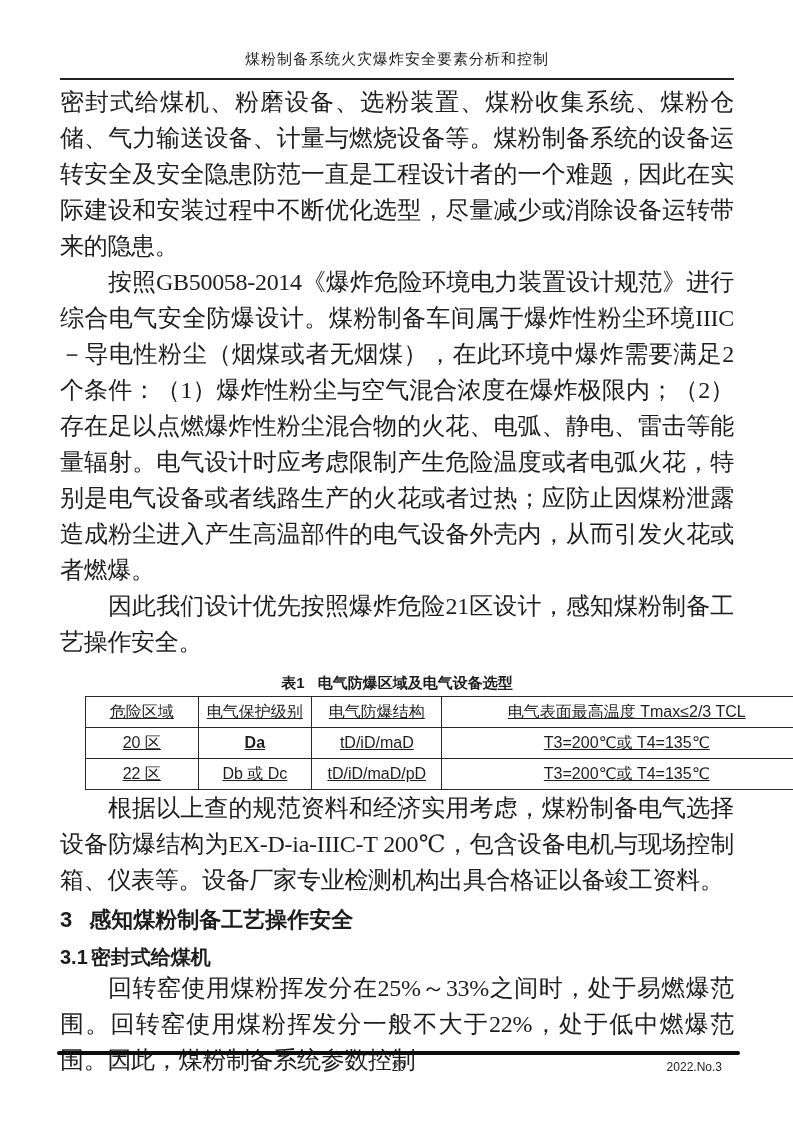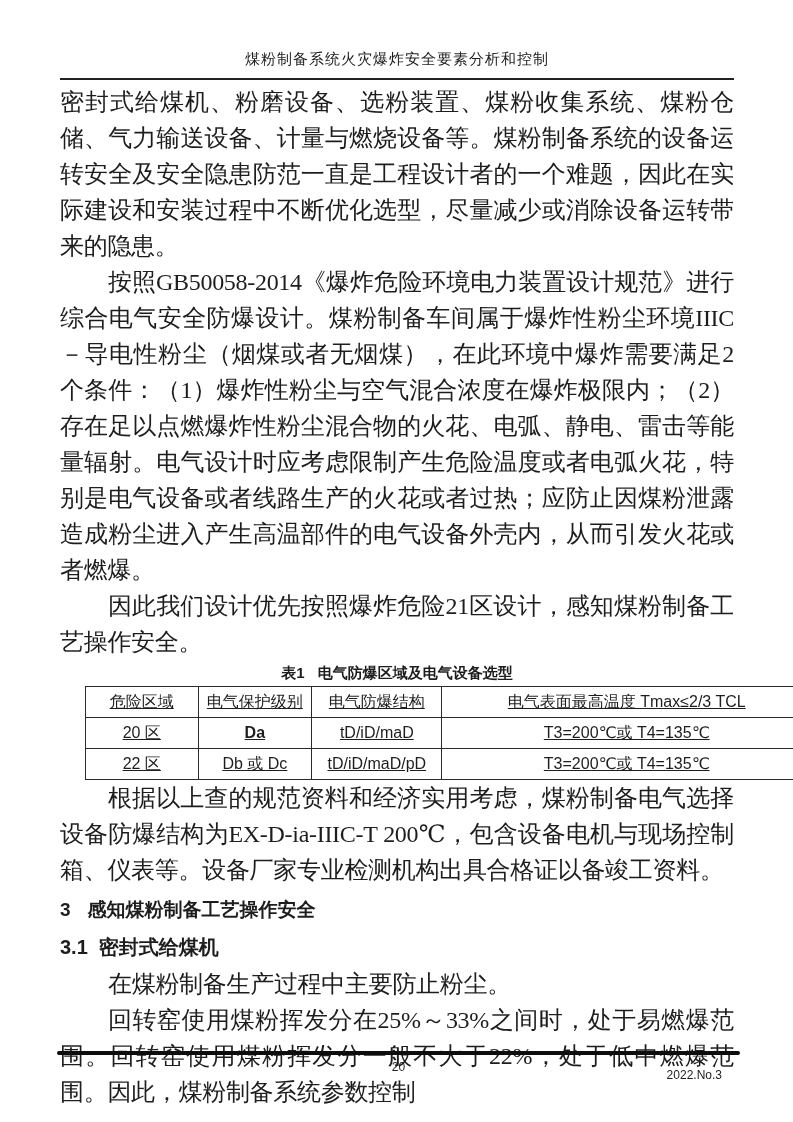--- a/index.html
+++ b/index.html
@@ -14,58 +14,58 @@
     font-family:"Liberation Serif","DejaVu Serif",serif;
   }
   .header-rule{margin-top:10px;border-top:2px solid #232323;height:0;}
   main{margin-top:4px;}
   .body-p{
     margin:0;font-size:24px;line-height:36px;text-align:justify;
     text-indent:2em;letter-spacing:-0.3px;
   }
   .body-p.no-indent{text-indent:0;}
   .table-caption{
-    margin:3px 0 0;text-align:center;font-size:15px;font-weight:bold;
+    margin:13px 0 0;text-align:center;font-size:15px;font-weight:bold;
     line-height:20px;font-family:"Liberation Sans","DejaVu Sans",sans-serif;
   }
   .table-caption .cap-label{margin-right:13px;}
   table.spec{
     margin:3px 0 0 25px;border-collapse:collapse;width:727px;
     font-family:"Liberation Sans","DejaVu Sans",sans-serif;
     text-decoration:underline;
   }
   table.spec th,table.spec td{
     border:1.6px solid #2a2a2a;text-align:center;vertical-align:middle;
     font-size:16px;font-weight:normal;height:30px;padding:0 4px;
   }
   table.spec td.bold{font-weight:bold;}
   .h-sec{
-    margin:7px 0 0;font-size:19px;line-height:30px;font-weight:bold;
+    margin:7px 0 0;font-size:22px;line-height:30px;font-weight:bold;
     font-family:"Liberation Sans","DejaVu Sans",sans-serif;
   }
   .h-sec .h-num{margin-right:17px;}
   .h-sub{
     margin:9px 0 0;font-size:20px;line-height:26px;font-weight:bold;
     font-family:"Liberation Sans","DejaVu Sans",sans-serif;
   }
-  .h-sub .h-num{margin-right:11px;}
+  .h-sub .h-num{margin-right:3px;}
   .after-table{}
   .after-hsub{margin-top:6px;}
   .footer-rule{
     position:absolute;left:57px;top:1051px;width:683px;height:4px;
     background:#0d0d0d;border-radius:2px;
   }
   .footer-row{
     position:absolute;left:57px;top:1060px;width:683px;height:16px;
     font-family:"Liberation Sans","DejaVu Sans",sans-serif;font-size:12px;
   }
   .page-number{
     position:absolute;left:50%;transform:translateX(-50%);top:0;
   }
-  .issue-number{position:absolute;right:18px;top:8px;}
+  .issue-number{position:absolute;right:18px;top:0;}
 </style>
 </head>
 <body>
 
 <div class="page">
   <header>
     <div class="running-title">煤粉制备系统火灾爆炸安全要素分析和控制</div>
     <div class="header-rule"></div>
   </header>
 
@@ -111,21 +111,20 @@
 
     <p class="body-p after-table">根据以上查的规范资料和经济实用考虑，煤粉制备电气选择设备防爆结构为EX-D-ia-IIIC-T 200℃，包含设备电机与现场控制箱、仪表等。设备厂家专业检测机构出具合格证以备竣工资料。</p>
 
     <h2 class="h-sec">
       <span class="h-num">3</span><span>感知煤粉制备工艺操作安全</span>
     </h2>
     <h3 class="h-sub">
       <span class="h-num">3.1</span><span>密封式给煤机</span>
     </h3>
 
-    <p class="body-p after-hsub">在煤粉制备生产过程中主要防止粉尘。</p>
     <p class="body-p">回转窑使用煤粉挥发分在25%～33%之间时，处于易燃爆范围。回转窑使用煤粉挥发分一般不大于22%，处于低中燃爆范围。因此，煤粉制备系统参数控制</p>
   </main>
 </div>
 
 <div class="footer-rule"></div>
 <div class="footer-row">
   <span class="page-number">20</span>
   <span class="issue-number">2022.No.3</span>
 </div>
 

